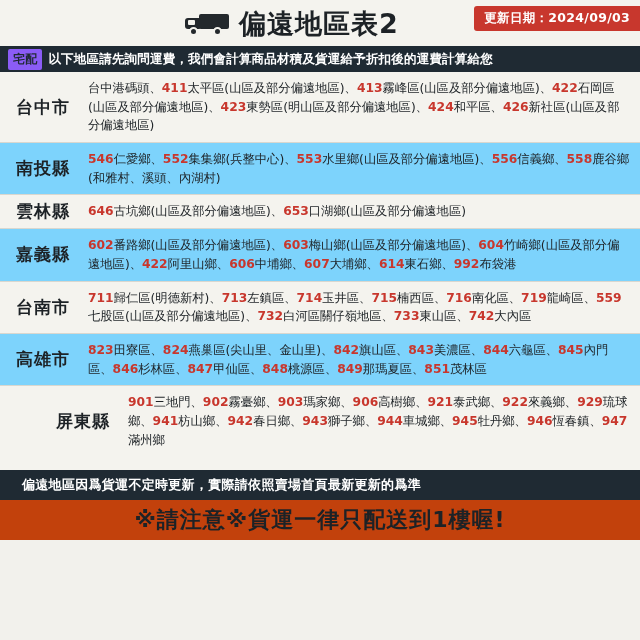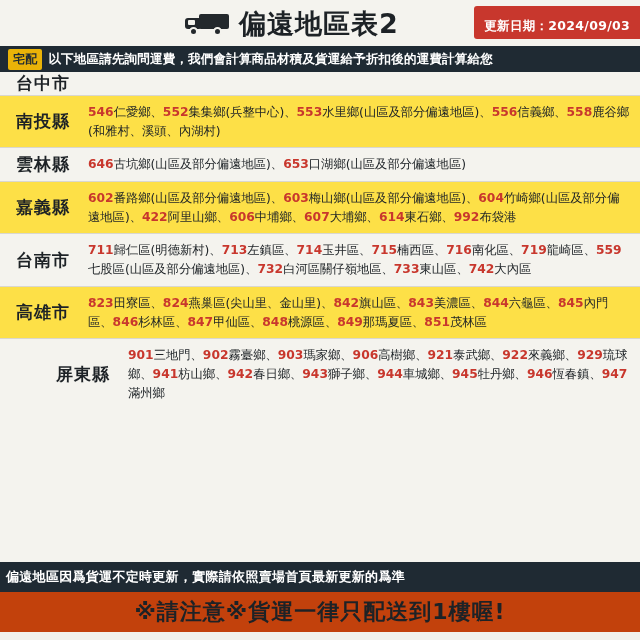--- a/index.html
+++ b/index.html
@@ -4,21 +4,21 @@
 <style>
   html,body{margin:0;padding:0;}
   body{
     width:640px;height:640px;
     background:#f2f1ec;
     font-family:"DejaVu Sans","Liberation Sans",sans-serif;
     overflow:hidden;
     position:relative;
   }
   .page{
-    width:640px;height:632px;
+    width:640px;height:540px;
     box-sizing:border-box;
     background:#f4f3ee;
     position:relative;
     display:flex;
     flex-direction:column;
   }
 
   
   .header{
     position:relative;
@@ -66,41 +66,41 @@
     line-height:1;
     white-space:nowrap;
   }
   .update-badge{
     position:absolute;
     right:0;top:6px;
     background:#c8372d;
     color:#fff;
     font-size:12.5px;
     font-weight:bold;
-    padding:12px 10px 4px 10px;
+    padding:4px 10px 4px 10px;
     border-radius:3px 0 0 3px;
     letter-spacing:.3px;
     white-space:nowrap;
   }
 
   
   .notice-bar{
     flex:0 0 26px;
     background:#1f2a33;
     color:#ffffff;
     display:flex;
     align-items:center;
     gap:6px;
     padding:0 8px;
     font-size:12.5px;
     font-weight:bold;
     letter-spacing:.2px;
   }
   .notice-tag{
-    background:#eab308;
+    background:#8b5cf6;
     color:#1f2a33;
     font-size:12px;
     font-weight:bold;
     padding:2px 5px;
     border-radius:2px;
     white-space:nowrap;
   }
   .notice-text{white-space:nowrap;}
 
   
@@ -110,21 +110,21 @@
     flex-direction:column;
     background:#f4f3ee;
   }
   .row{
     display:flex;
     align-items:stretch;
     border-bottom:1px solid #d9d7cf;
     min-height:0;
   }
   .row:last-child{border-bottom:none;margin-left:40px;}
-  .row.alt{background:#fde047;}
+  .row.alt{background:#7dd3fc;}
   .rcell-name{
     flex:0 0 86px;
     display:flex;
     align-items:center;
     justify-content:center;
     font-size:17px;
     font-weight:bold;
     color:#1d2226;
     letter-spacing:1px;
   }
@@ -140,21 +140,21 @@
   .rcell-body span.txt{display:block;}
   .code{color:#c8372d;font-weight:bold;}
 
   
   .foot-note{
     flex:0 0 30px;
     background:#1f2a33;
     color:#fff;
     display:flex;
     align-items:center;
-    padding:0 6px;
+    padding:0 22px;
     font-size:13px;
     font-weight:bold;
     letter-spacing:.3px;
   }
   .foot-alert{
     flex:0 0 40px;
     background:#c2410c;
     color:#1d2226;
     display:flex;
     align-items:center;
@@ -185,20 +185,23 @@
 
   <div class="notice-bar">
     <span class="notice-tag">宅配</span>
     <span class="notice-text">以下地區請先詢問運費，我們會計算商品材積及貨運給予折扣後的運費計算給您</span>
   </div>
 
   <div class="table">
 
     <div class="row">
       <div class="rcell-name">台中市</div>
+      <div class="rcell-body">
+          <span class="txt">台中港碼頭、<span class="code">411</span>太平區(山區及部分偏遠地區)、<span class="code">413</span>霧峰區(山區及部分偏遠地區)、<span class="code">422</span>石岡區(山區及部分偏遠地區)、<span class="code">423</span>東勢區(明山區及部分偏遠地區)、<span class="code">424</span>和平區、<span class="code">426</span>新社區(山區及部分偏遠地區)</span>
+        </div>
     </div>
 
     <div class="row alt">
       <div class="rcell-name">南投縣</div>
       <div class="rcell-body">
           <span class="txt"><span class="code">546</span>仁愛鄉、<span class="code">552</span>集集鄉(兵整中心)、<span class="code">553</span>水里鄉(山區及部分偏遠地區)、<span class="code">556</span>信義鄉、<span class="code">558</span>鹿谷鄉(和雅村、溪頭、內湖村)</span>
         </div>
     </div>
 
     <div class="row">

